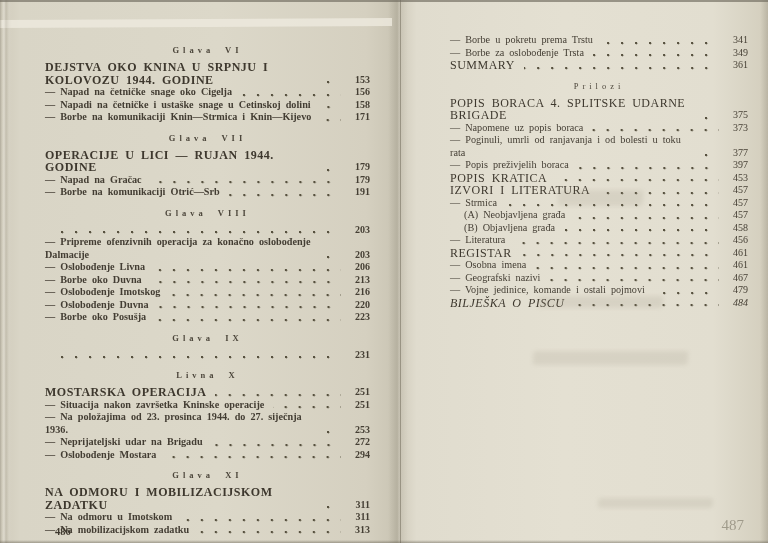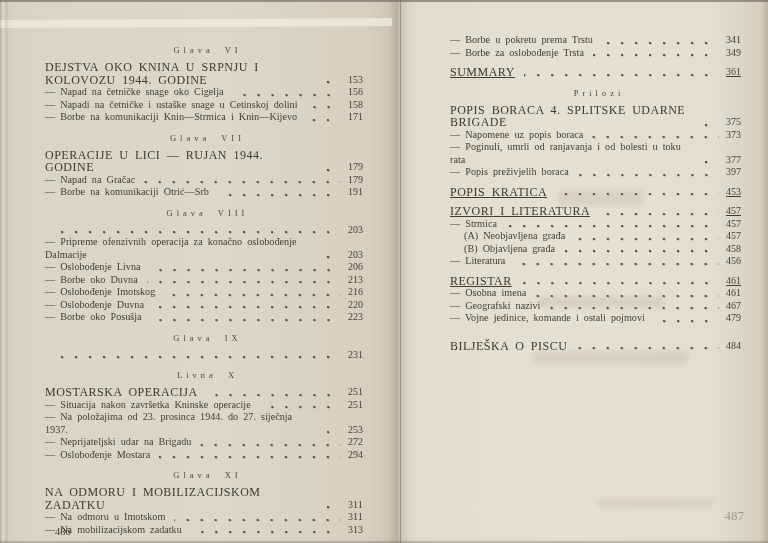--- a/index.html
+++ b/index.html
@@ -9,21 +9,21 @@
     background:#8f8a7d;
   }
   .scan{position:relative;width:768px;height:543px;background:#d8d4c5;}
   
   .scan::before{content:"";position:absolute;left:0;top:0;right:0;height:2px;
     background:#6e6a5e;opacity:.65;z-index:6;}
   .scan::after{content:"";position:absolute;left:0;bottom:0;right:0;height:3px;
     background:linear-gradient(0deg,rgba(90,85,72,.45),rgba(90,85,72,0));z-index:6;}
 
   .page-left{position:absolute;left:0;top:0;width:398px;height:543px;
-    background:linear-gradient(90deg,#cfcaba 0%,#d9d5c6 5%,#dcd8c9 55%,#d5d0c0 92%,#c9c4b3 100%);}
+    background:linear-gradient(90deg,#cfcaba 0%,#d9d5c6 5%,#dcd8c9 55%,#d5d0c0 92%,#c9c4b3 100%);font-weight:bold;}
   .page-right{position:absolute;left:398px;top:0;width:370px;height:543px;
     background:linear-gradient(90deg,#cfcaba 0%,#e0dcce 5%,#e4e0d2 45%,#e2ded0 85%,#d3cebd 100%);}
 
   .edge-left{position:absolute;left:0;top:0;width:12px;height:543px;z-index:5;
     background:repeating-linear-gradient(90deg,
       rgba(120,114,100,.35) 0px,rgba(120,114,100,.0) 2px,
       rgba(235,232,222,.5) 4px,rgba(150,144,128,.25) 6px,
       rgba(220,216,204,.3) 9px,rgba(160,154,138,.0) 12px);}
   .edge-band{position:absolute;left:0;top:19px;width:392px;height:8px;
     background:#edeade;opacity:.8;transform:rotate(-.3deg);z-index:4;}
@@ -41,31 +41,31 @@
 
   .chapter-heading{
     text-align:center;font-size:8.5px;letter-spacing:4px;word-spacing:5px;
     color:#4d473c;margin:9px 0 6px 0;line-height:10px;}
   .page-right .content > .chapter-heading:first-child{margin-top:0;}
 
   .entry{display:flex;align-items:flex-end;line-height:12.5px;}
   .entry .label{flex:0 1 auto;font-size:10.2px;word-spacing:2.5px;}
   .entry.main .label{font-size:12px;letter-spacing:.5px;word-spacing:3px;color:#3e382e;}
   .entry.sub-indent .label{padding-left:14px;}
-  .entry.gap-sm{margin-top:7px;text-decoration:underline;}
-  .entry.gap-lg{margin-top:15px;}
+  .entry.gap-sm{}
+  .entry.gap-lg{font-style:italic;}
 
   .leader{flex:1 1 auto;min-width:16px;height:4px;margin:0 7px 2px 9px;
     background-image:radial-gradient(circle at 1.2px 2.2px,#57513f 1px,rgba(0,0,0,0) 1.5px);
     background-size:14px 4px;background-repeat:repeat-x;background-position:right bottom;}
-  .pagenum{flex:0 0 auto;min-width:22px;text-align:left;font-size:10px;color:#453f34;}
+  .pagenum{flex:0 0 auto;min-width:22px;text-align:right;font-size:10px;color:#453f34;}
 
   .footer-num{position:absolute;font-size:10.5px;z-index:4;}
   .footer-left{left:55px;bottom:6px;color:#3e382e;}
-  .footer-right{right:24px;bottom:19px;color:rgba(110,103,88,.55);font-size:13px;margin-top:42px;}
+  .footer-right{right:24px;bottom:9px;color:rgba(110,103,88,.55);font-size:15px;margin-top:42px;}
 
   .smudge{position:absolute;background:#8d8673;opacity:.14;filter:blur(2px);
     border-radius:3px;transform:skewX(-4deg);z-index:2;}
 </style>
 </head>
 <body>
 
 <div class="scan">
 
   <div class="page-left">
@@ -152,21 +152,21 @@
           <span class="label">MOSTARSKA OPERACIJA</span>
           <span class="leader"></span>
           <span class="pagenum">251</span>
         </div>
         <div class="entry sub">
           <span class="label">— Situacija nakon završetka Kninske operacije</span>
           <span class="leader"></span>
           <span class="pagenum">251</span>
         </div>
         <div class="entry sub">
-          <span class="label">— Na položajima od 23. prosinca 1944. do 27. siječnja 1937.</span>
+          <span class="label">— Na položajima od 23. prosinca 1944. do 27. siječnja 1936.</span>
           <span class="leader"></span>
           <span class="pagenum">253</span>
         </div>
         <div class="entry sub">
           <span class="label">— Neprijateljski udar na Brigadu</span>
           <span class="leader"></span>
           <span class="pagenum">272</span>
         </div>
         <div class="entry sub">
           <span class="label">— Oslobođenje Mostara</span>

